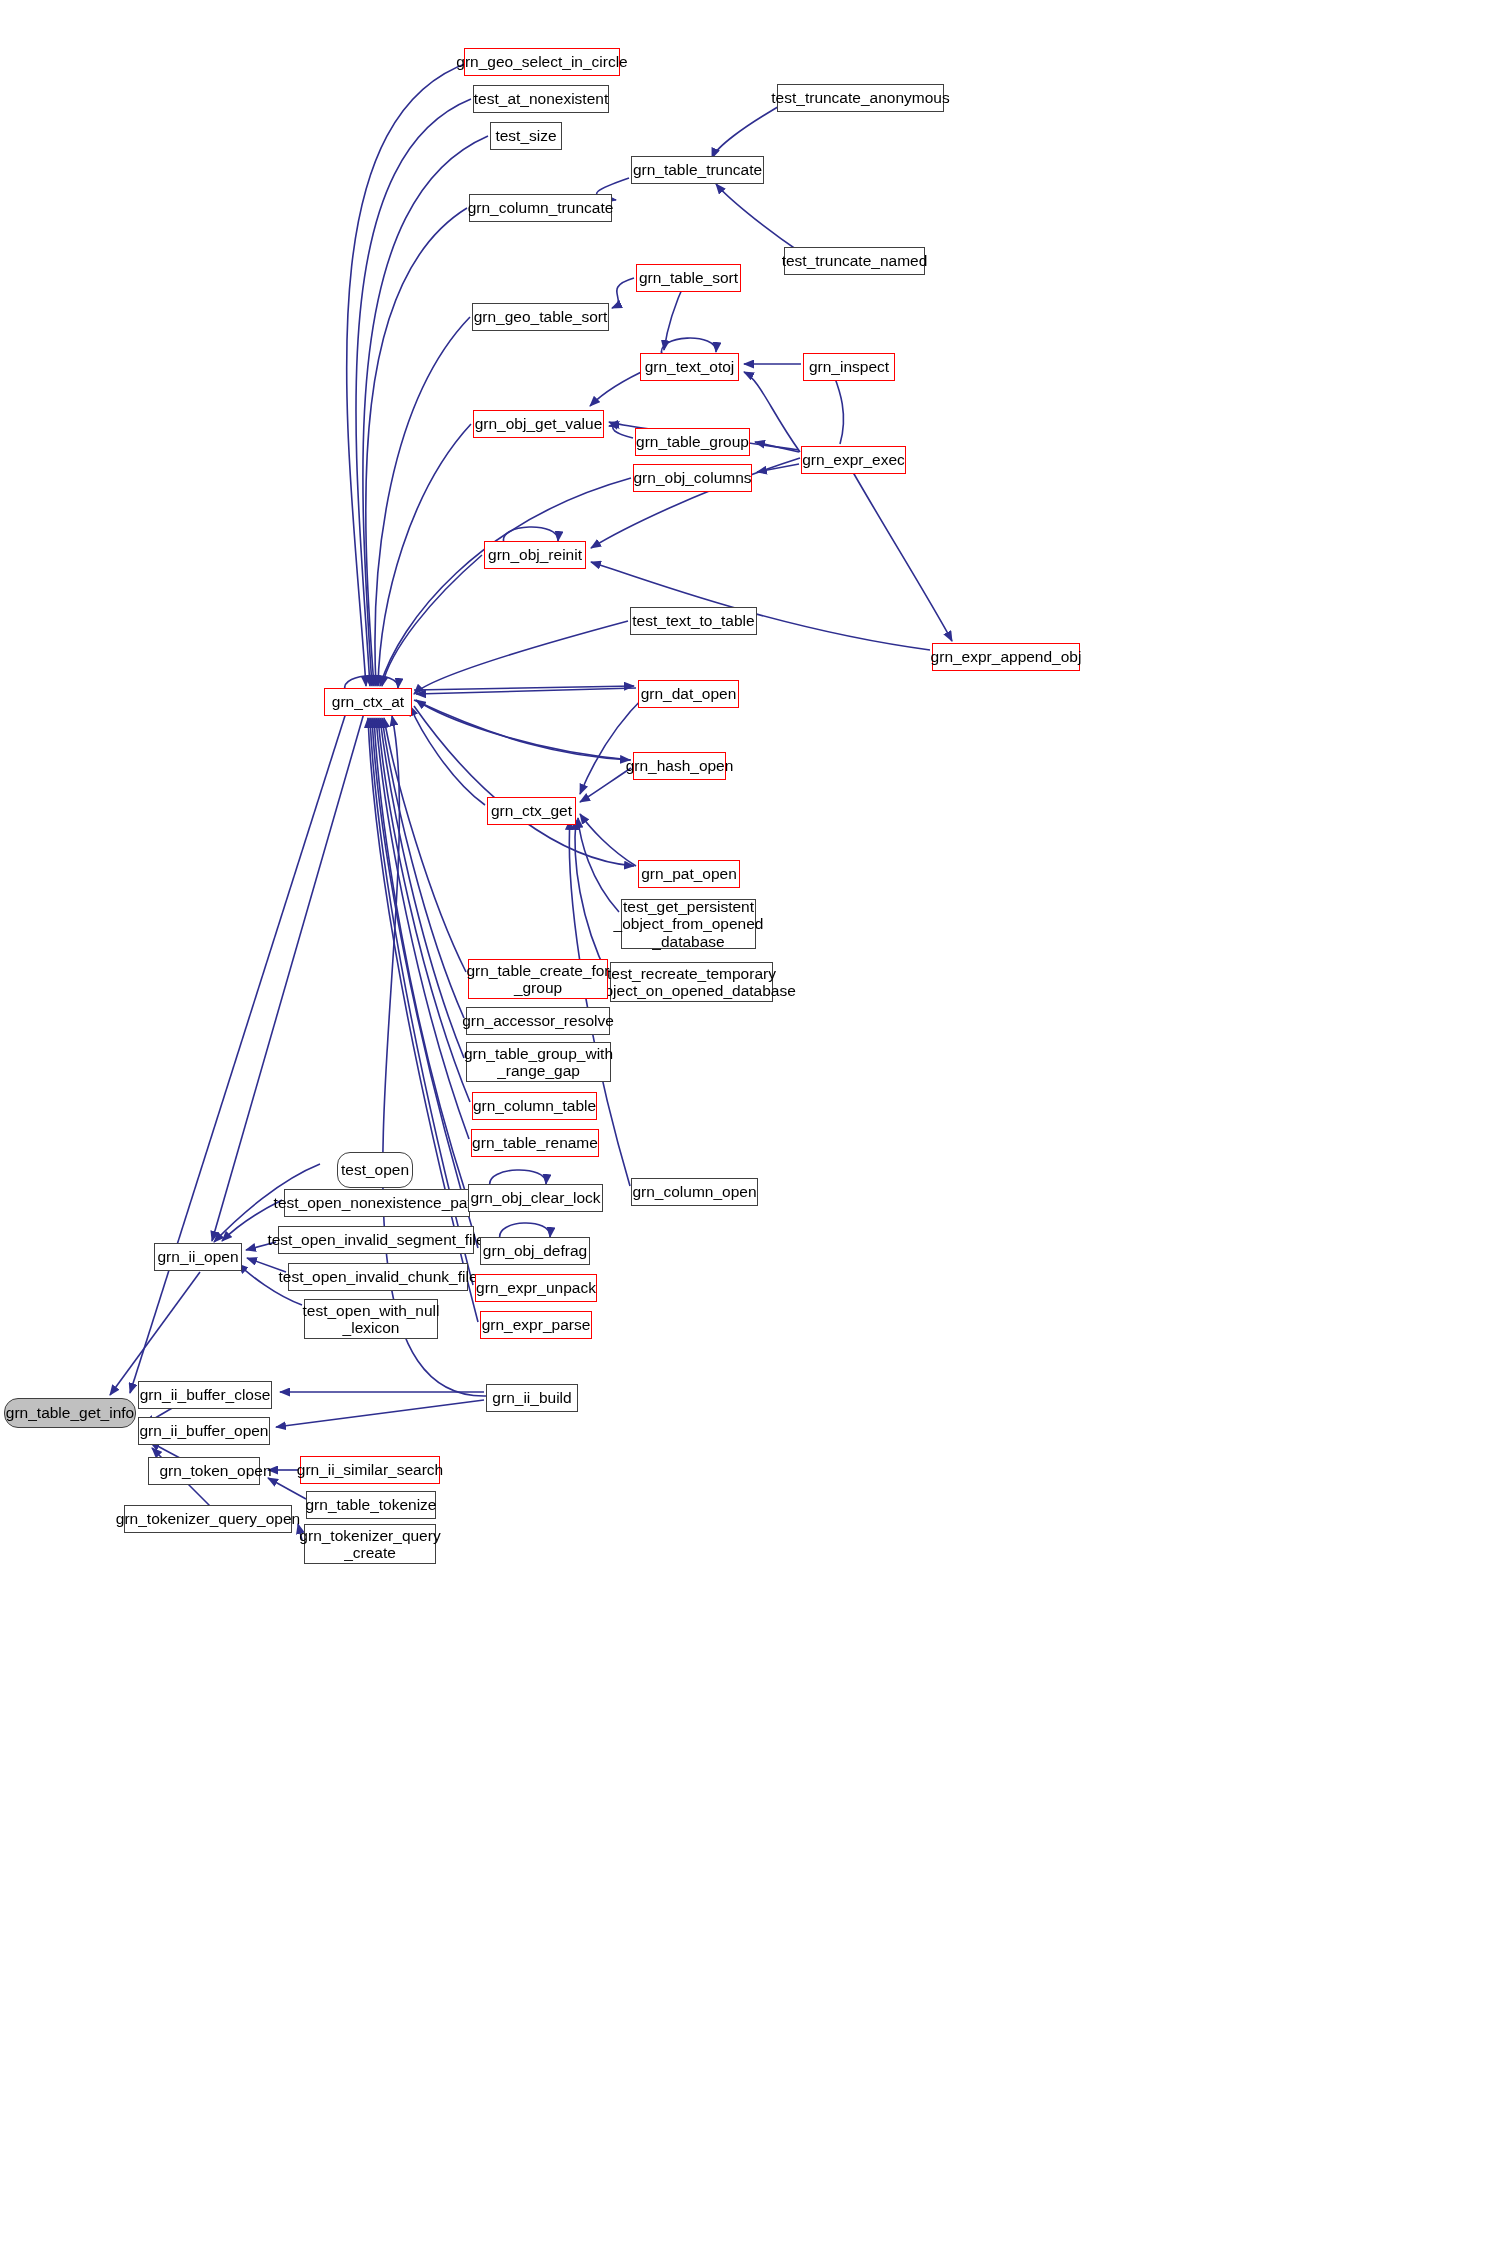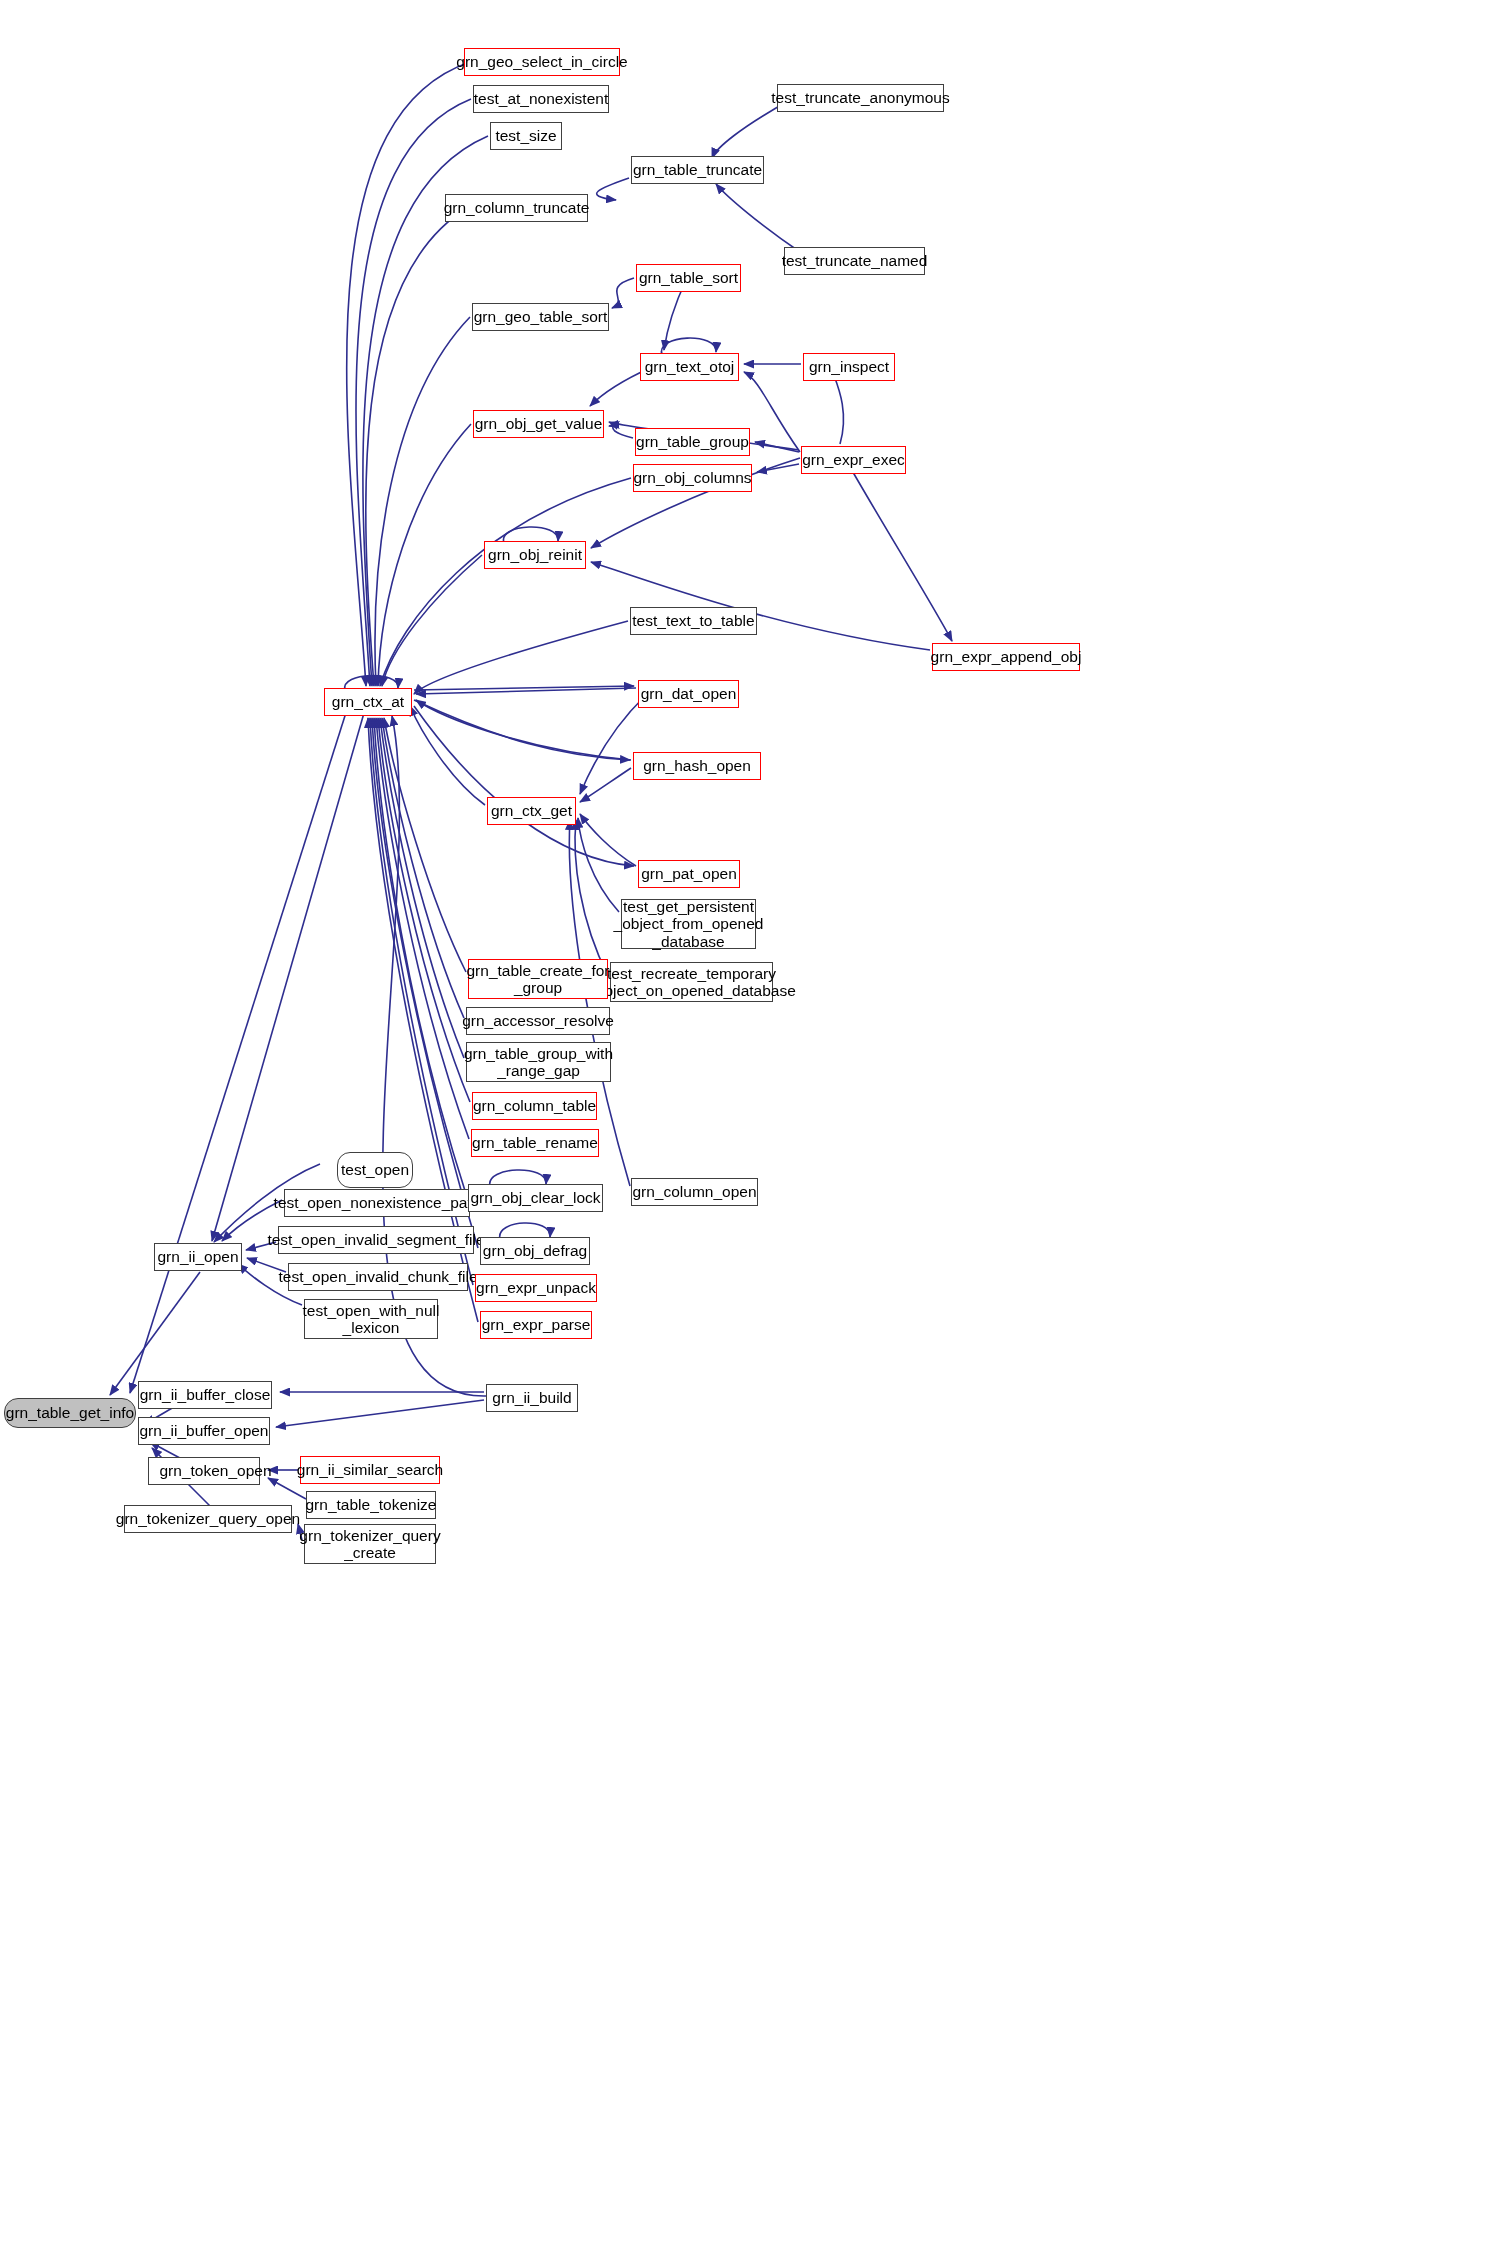--- a/index.html
+++ b/index.html
@@ -141,37 +141,37 @@
     <div class="node black" style="left: 337px; top: 1152px; width: 76px; height: 36px; border-radius: 13px;">test_open</div>
     <div class="node black" style="left: 284px; top: 1189px; width: 186px; height: 28px;">test_open_nonexistence_path</div>
     <div class="node black" style="left: 278px; top: 1226px; width: 196px; height: 28px;">test_open_invalid_segment_file</div>
     <div class="node black" style="left: 288px; top: 1263px; width: 180px; height: 28px;">test_open_invalid_chunk_file</div>
     <div class="node black" style="left: 304px; top: 1299px; width: 134px; height: 40px;">test_open_with_null
 _lexicon</div>
     <div class="node red" style="left: 324px; top: 688px; width: 88px; height: 28px;">grn_ctx_at</div>
     <div class="node red" style="left: 464px; top: 48px; width: 156px; height: 28px;">grn_geo_select_in_circle</div>
     <div class="node black" style="left: 473px; top: 85px; width: 136px; height: 28px;">test_at_nonexistent</div>
     <div class="node black" style="left: 490px; top: 122px; width: 72px; height: 28px;">test_size</div>
-    <div class="node black" style="left: 445px; top: 194px; width: 143px; height: 28px;">grn_column_truncate</div>
+    <div class="node black" style="left: 469px; top: 194px; width: 143px; height: 28px;">grn_column_truncate</div>
     <div class="node black" style="left: 631px; top: 156px; width: 133px; height: 28px;">grn_table_truncate</div>
     <div class="node black" style="left: 777px; top: 84px; width: 167px; height: 28px;">test_truncate_anonymous</div>
     <div class="node black" style="left: 784px; top: 247px; width: 141px; height: 28px;">test_truncate_named</div>
     <div class="node black" style="left: 472px; top: 303px; width: 137px; height: 28px;">grn_geo_table_sort</div>
     <div class="node red" style="left: 636px; top: 264px; width: 105px; height: 28px;">grn_table_sort</div>
     <div class="node red" style="left: 640px; top: 353px; width: 99px; height: 28px; text-align: right;">grn_text_otoj</div>
     <div class="node red" style="left: 803px; top: 353px; width: 92px; height: 28px;">grn_inspect</div>
     <div class="node red" style="left: 473px; top: 410px; width: 131px; height: 28px;">grn_obj_get_value</div>
     <div class="node red" style="left: 635px; top: 428px; width: 115px; height: 28px;">grn_table_group</div>
     <div class="node red" style="left: 633px; top: 464px; width: 119px; height: 28px;">grn_obj_columns</div>
     <div class="node red" style="left: 801px; top: 446px; width: 105px; height: 28px;">grn_expr_exec</div>
     <div class="node red" style="left: 484px; top: 541px; width: 102px; height: 28px;">grn_obj_reinit</div>
     <div class="node black" style="left: 630px; top: 607px; width: 127px; height: 28px;">test_text_to_table</div>
     <div class="node red" style="left: 932px; top: 643px; width: 148px; height: 28px;">grn_expr_append_obj</div>
     <div class="node red" style="left: 638px; top: 680px; width: 101px; height: 28px;">grn_dat_open</div>
-    <div class="node red" style="left: 633px; top: 752px; width: 128px; height: 28px; text-align: right;">grn_hash_open</div>
+    <div class="node red" style="left: 633px; top: 752px; width: 93px; height: 28px; text-align: right;">grn_hash_open</div>
     <div class="node red" style="left: 487px; top: 797px; width: 89px; height: 28px;">grn_ctx_get</div>
     <div class="node red" style="left: 638px; top: 860px; width: 102px; height: 28px;">grn_pat_open</div>
     <div class="node black" style="left: 621px; top: 899px; width: 135px; height: 50px;">test_get_persistent
 _object_from_opened
 _database</div>
     <div class="node black" style="left: 610px; top: 962px; width: 163px; height: 40px;">test_recreate_temporary
 _object_on_opened_database</div>
     <div class="node red" style="left: 468px; top: 959px; width: 140px; height: 40px;">grn_table_create_for
 _group</div>
     <div class="node black" style="left: 466px; top: 1007px; width: 144px; height: 28px;">grn_accessor_resolve</div>

